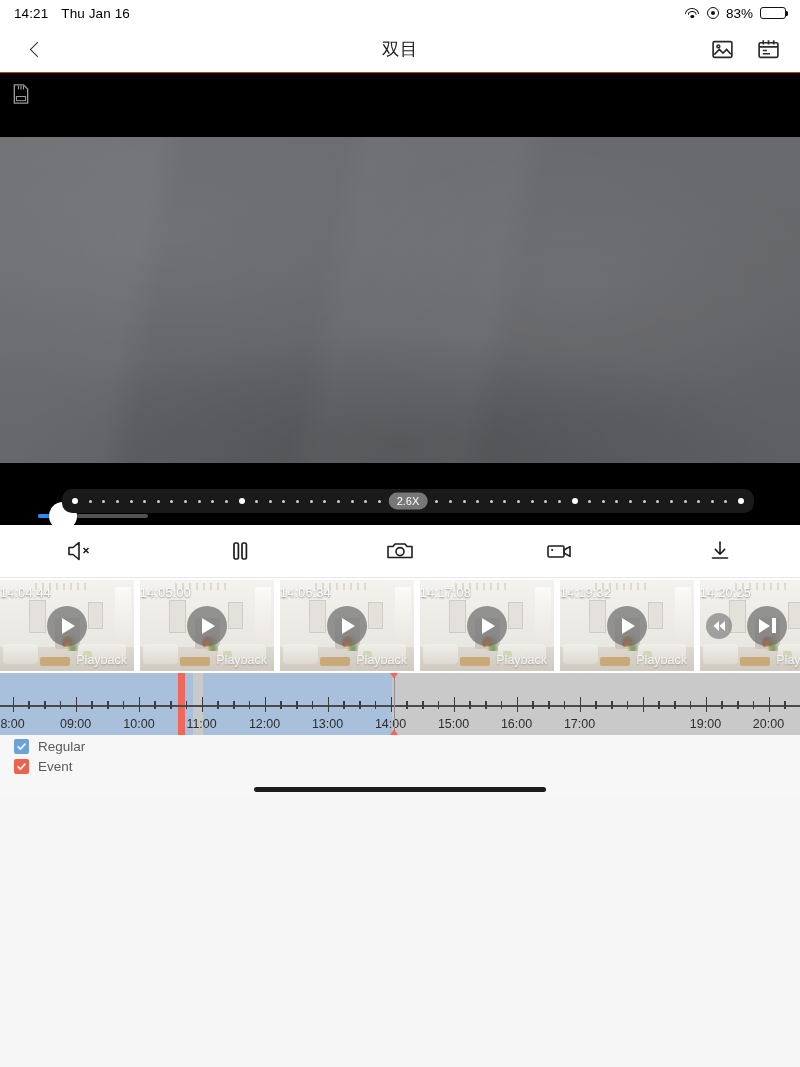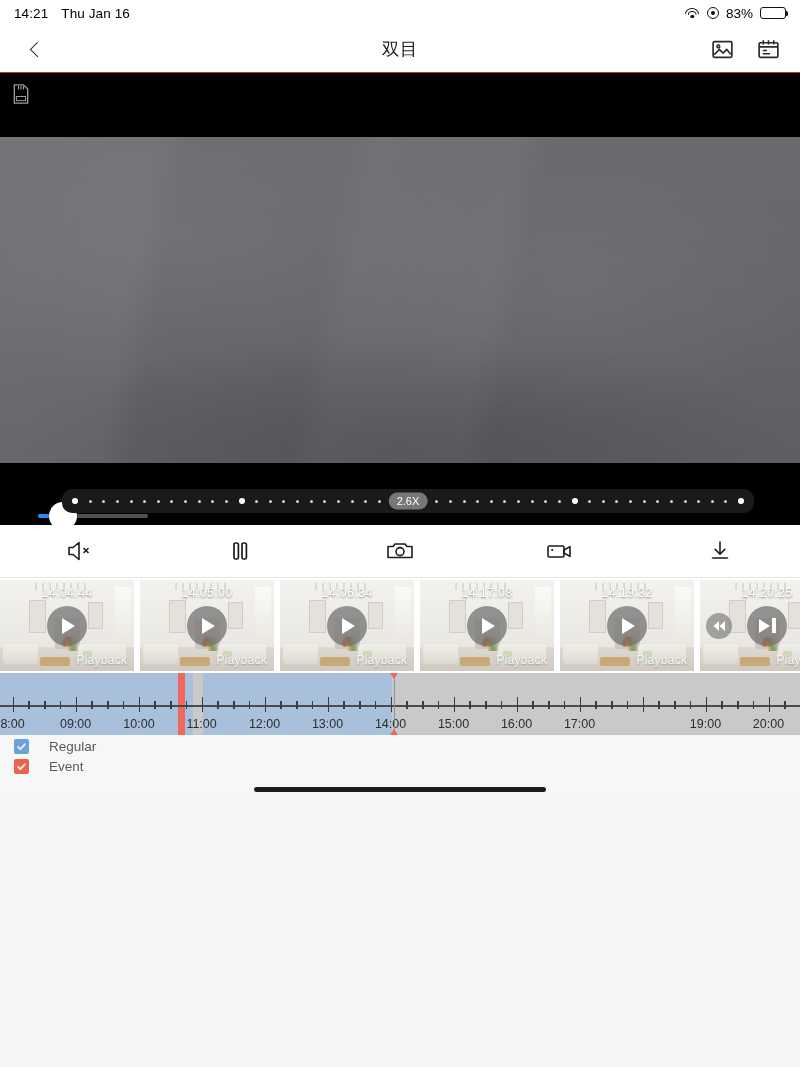--- a/index.html
+++ b/index.html
@@ -129,21 +129,21 @@
   .r-cush { position:absolute; bottom:14%; left:62%; width:7%; height:8%; background:#cdd8b6; border-radius:2px; }
   .r-plant {
     position:absolute; left:50%; bottom:22%; width:9%; height:20%;
     background:radial-gradient(ellipse at 50% 100%, #8aa06a 20%, rgba(138,160,106,0) 72%);
   }
   .r-table { position:absolute; left:30%; bottom:6%; width:22%; height:9%; background:#c9a978; border-radius:2px; }
   .r-win { position:absolute; right:2%; top:8%; width:12%; height:72%; background:linear-gradient(180deg,#fbfaf7,#e7e4dd); }
   .r-lamp { position:absolute; left:26%; top:3%; width:40%; height:8%;
     background:repeating-linear-gradient(90deg,#d7d3cb 0 2px,transparent 2px 7px); opacity:.8; }
   .th-time {
-    position:absolute; top:6px; left:0; right:0; text-align:center;
+    position:absolute; top:6px; left:0; right:0; 
     color:#fff; font-size:12.5px; text-shadow:0 1px 2px rgba(0,0,0,.45); letter-spacing:.3px;
   }
   .th-wm {
     position:absolute; bottom:4px; right:7px; color:rgba(255,255,255,.82);
     font-size:12.5px; text-shadow:0 1px 2px rgba(0,0,0,.3);
   }
   .play-circle {
     position:absolute; left:50%; top:50%; transform:translate(-50%,-50%);
     width:40px;height:40px;border-radius:50%;background:rgba(110,110,110,.72);
     display:flex;align-items:center;justify-content:center;
@@ -183,21 +183,21 @@
   .date-btn {
     width:100%; height:40px; background:#4ea3e8; border-radius:5px; color:#fff;
     display:flex; align-items:center; justify-content:center; gap:9px;
     font-size:16px; cursor:pointer; letter-spacing:.4px;
   }
 
   
   .filler { flex:1; background:#f7f7f7; }
   .footer { flex:0 0 64px; background:#f7f7f7; position:relative; padding:0 14px; }
   .legend { position:absolute; left:14px; top:4px; display:flex; flex-direction:column; gap:5px; }
-  .lg-row { display:flex; align-items:center; gap:20px; cursor:pointer; }
+  .lg-row { display:flex; align-items:center; gap:9px; cursor:pointer; }
   .cb { width:15px;height:15px;border-radius:2px;display:flex;align-items:center;justify-content:center; }
   .cb.blue { background:#6ba3d6; } .cb.red { background:#e8644f; }
   .cb svg { display:block; }
   .lg-txt { font-size:13.5px; color:#5a5a5a; }
   .seg {
     position:absolute; right:14px; top:6px; display:flex;
     border:1px solid #3f9ae5; border-radius:6px; overflow:hidden; background:#fff;
   }
   .seg div { padding:6px 18px; font-size:15px; cursor:pointer; color:#3f9ae5; }
   .seg div.on { background:#4ea3e8; color:#fff; }

